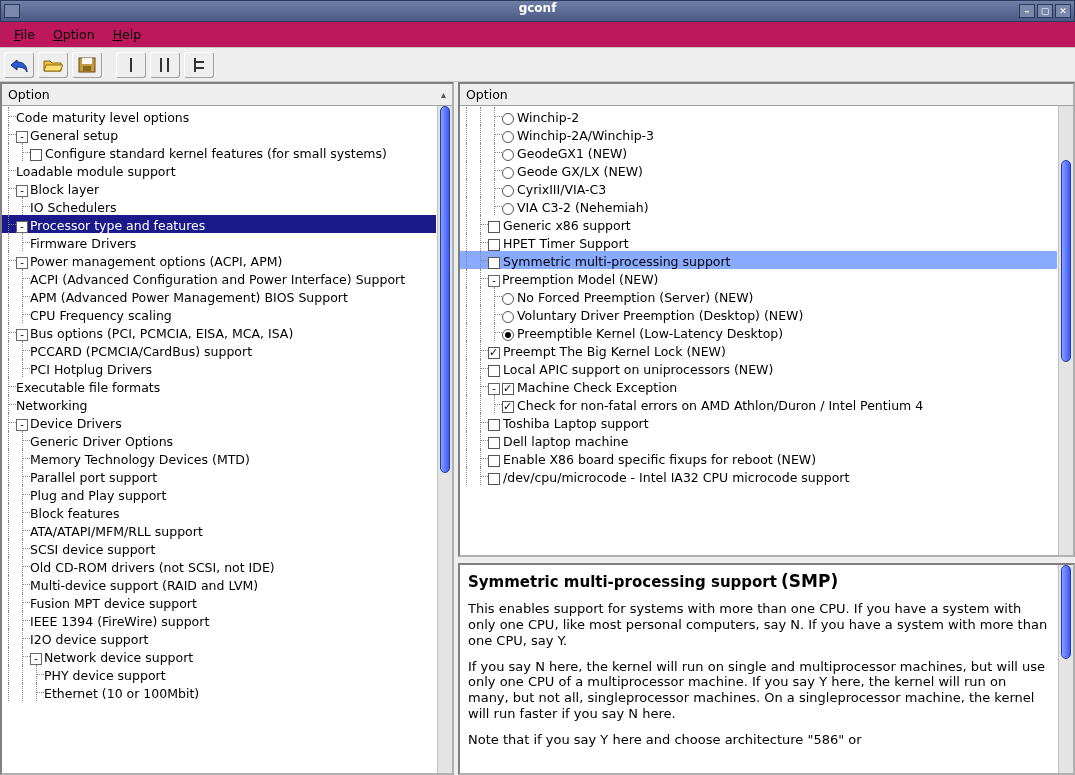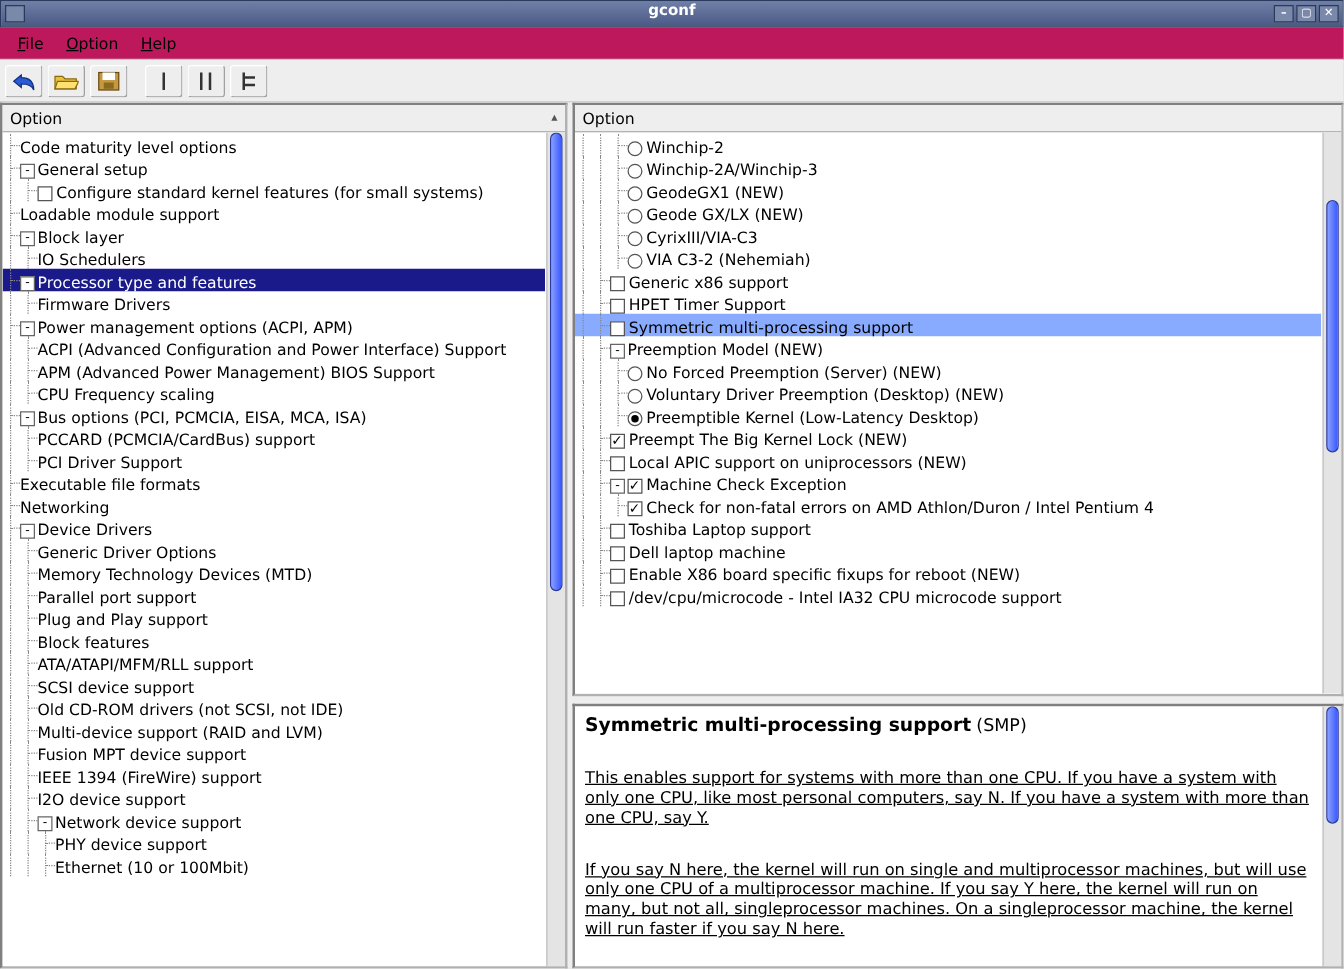--- a/index.html
+++ b/index.html
@@ -239,24 +239,24 @@
     font-size:13px;
     color:#000;
     overflow:hidden;
   }
   .help-content h2{
     font-size:15px;
     font-weight:bold;
     display:inline;
   }
   .help-content .abbr{
-    font-weight:normal;
-    font-size:14px;
-  }
-  .help-content p{ margin-top:26px; line-height:1.22;text-decoration:underline; }
+    font-weight:bold;
+    font-size:17px;
+  }
+  .help-content p{ margin-top:10px; line-height:1.22; }
   
   svg { display:block; }
 </style>
 </head>
 <body>
 
 <div class="titlebar">
   <div class="win-icon"></div>
   <span>gconf</span>
   <div class="win-controls">
@@ -399,21 +399,21 @@
               <span>Bus options (PCI, PCMCIA, EISA, MCA, ISA)</span>
             </div>
             <div class="row">
               <span class="dotline"></span>
               <span class="dotline branch"></span>
               <span>PCCARD (PCMCIA/CardBus) support</span>
             </div>
             <div class="row">
               <span class="dotline"></span>
               <span class="dotline branch"></span>
-              <span>PCI Driver Support</span>
+              <span>PCI Hotplug Drivers</span>
             </div>
             <div class="row">
               <span class="dotline branch"></span>
               <span>Executable file formats</span>
             </div>
             <div class="row">
               <span class="dotline branch"></span>
               <span>Networking</span>
             </div>
             <div class="row">

